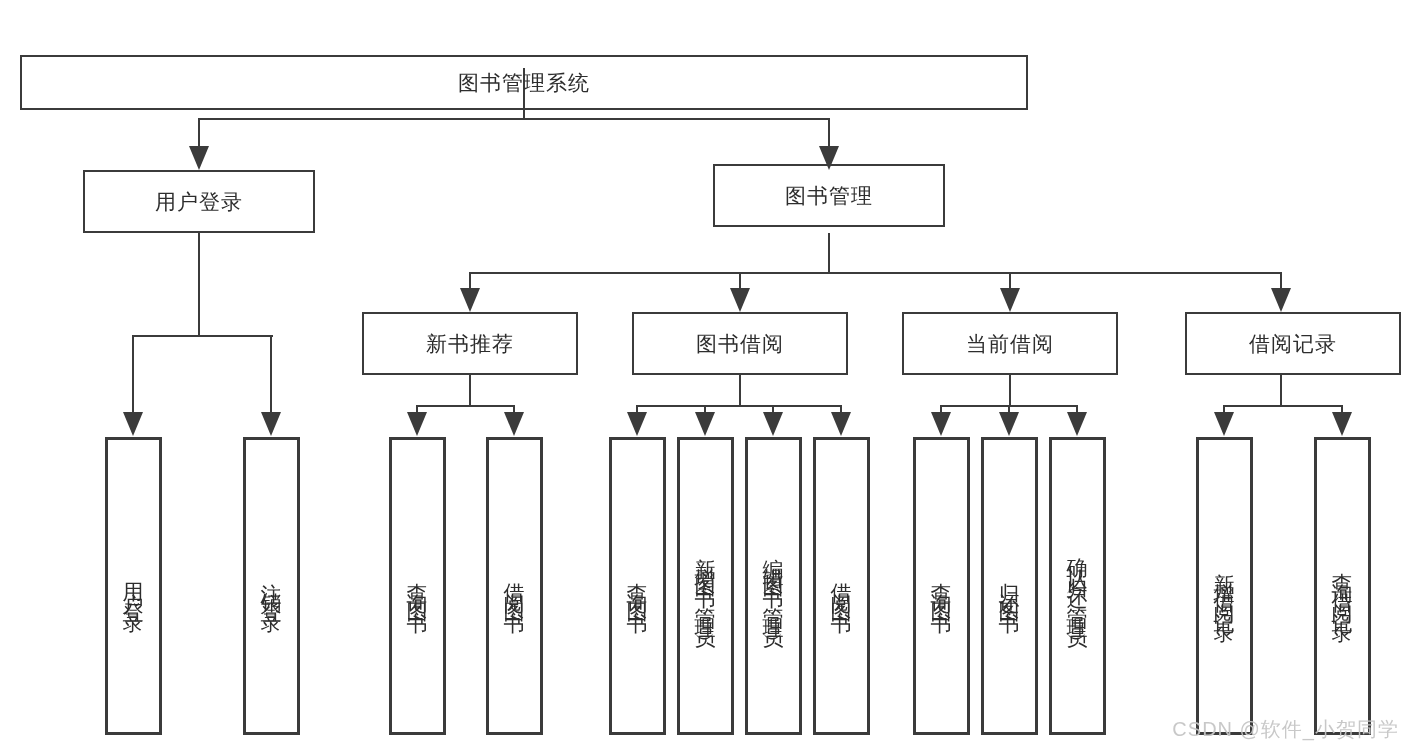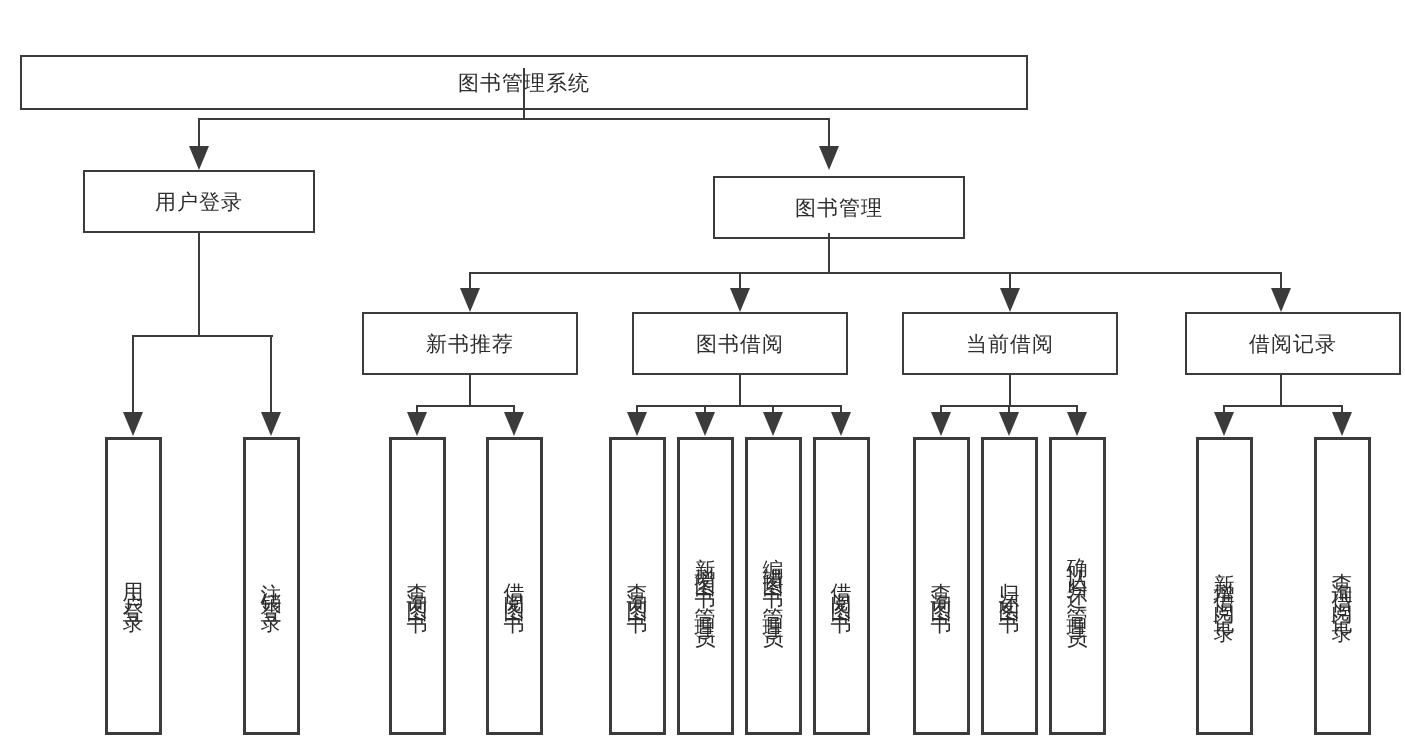--- a/index.html
+++ b/index.html
@@ -55,21 +55,21 @@
   }
 </style>
 </head>
 <body>
 
 <div class="canvas">
 
   <div class="box" style="left:20px;top:13px;width:1008px;height:55px;margin-top:42px;">图书管理系统</div>
 
   <div class="box" style="left:83px;top:170px;width:232px;height:63px;">用户登录</div>
-  <div class="box" style="left:713px;top:176px;width:252px;height:63px;">图书管理</div>
+  <div class="box" style="left:713px;top:164px;width:232px;height:63px;">图书管理</div>
 
   <div class="box" style="left:632px;top:312px;width:216px;height:63px;">图书借阅</div>
   <div class="box" style="left:362px;top:312px;width:216px;height:63px;">新书推荐</div>
   <div class="box" style="left:902px;top:312px;width:216px;height:63px;">当前借阅</div>
   <div class="box" style="left:1173px;top:312px;width:216px;height:63px;margin-left:12px;">借阅记录</div>
 
   <div class="box leaf" style="left:105px;top:437px;width:57px;height:298px;">用户登录</div>
   <div class="box leaf" style="left:243px;top:437px;width:57px;height:298px;">注销登录</div>
   <div class="box leaf" style="left:389px;top:437px;width:57px;height:298px;">查询图书</div>
   <div class="box leaf" style="left:486px;top:437px;width:57px;height:298px;">借阅图书</div>
@@ -135,13 +135,14 @@
   <div class="vl" style="left:1076px;top:405px;height:10px;"></div>
   <div class="ah" style="left:1067px;top:412px;"></div>
 
   <div class="vl" style="left:1280px;top:375px;height:32px;"></div>
   <div class="hl" style="left:1223px;top:405px;width:120px;"></div>
   <div class="vl" style="left:1223px;top:405px;height:10px;"></div>
   <div class="ah" style="left:1214px;top:412px;"></div>
   <div class="vl" style="left:1341px;top:405px;height:10px;"></div>
   <div class="ah" style="left:1332px;top:412px;"></div>
 
+  <div class="watermark">CSDN @软件_小贺同学</div>
 </div>
 
 </body></html>

